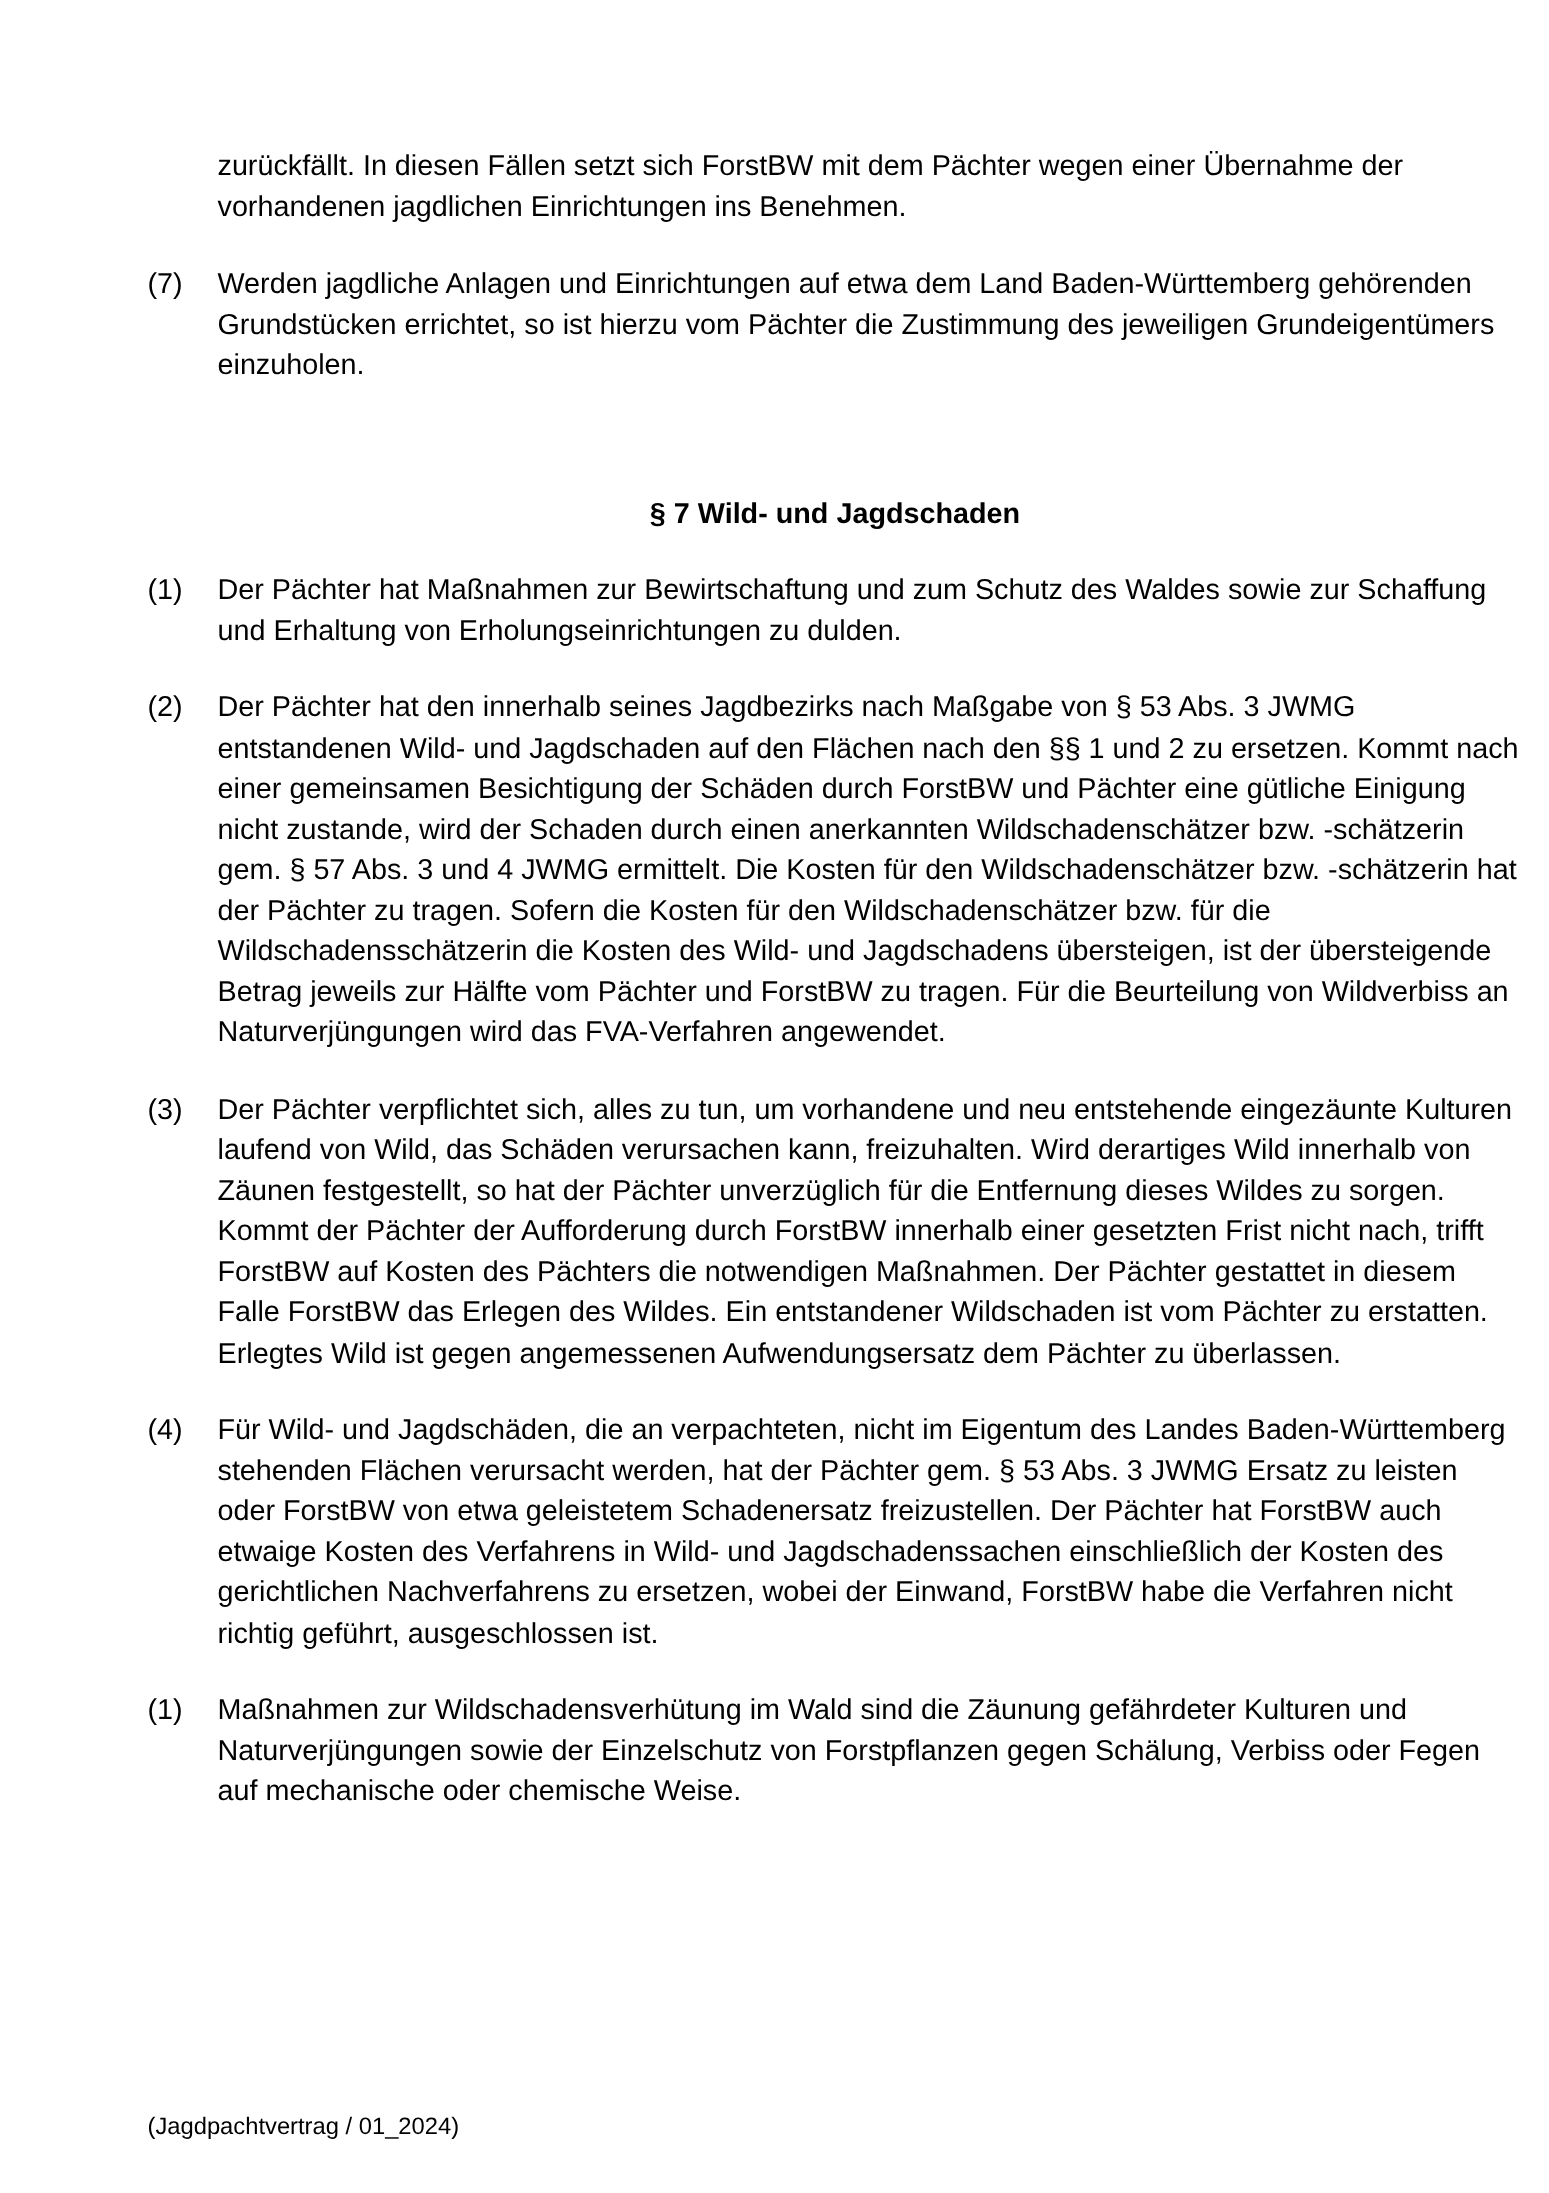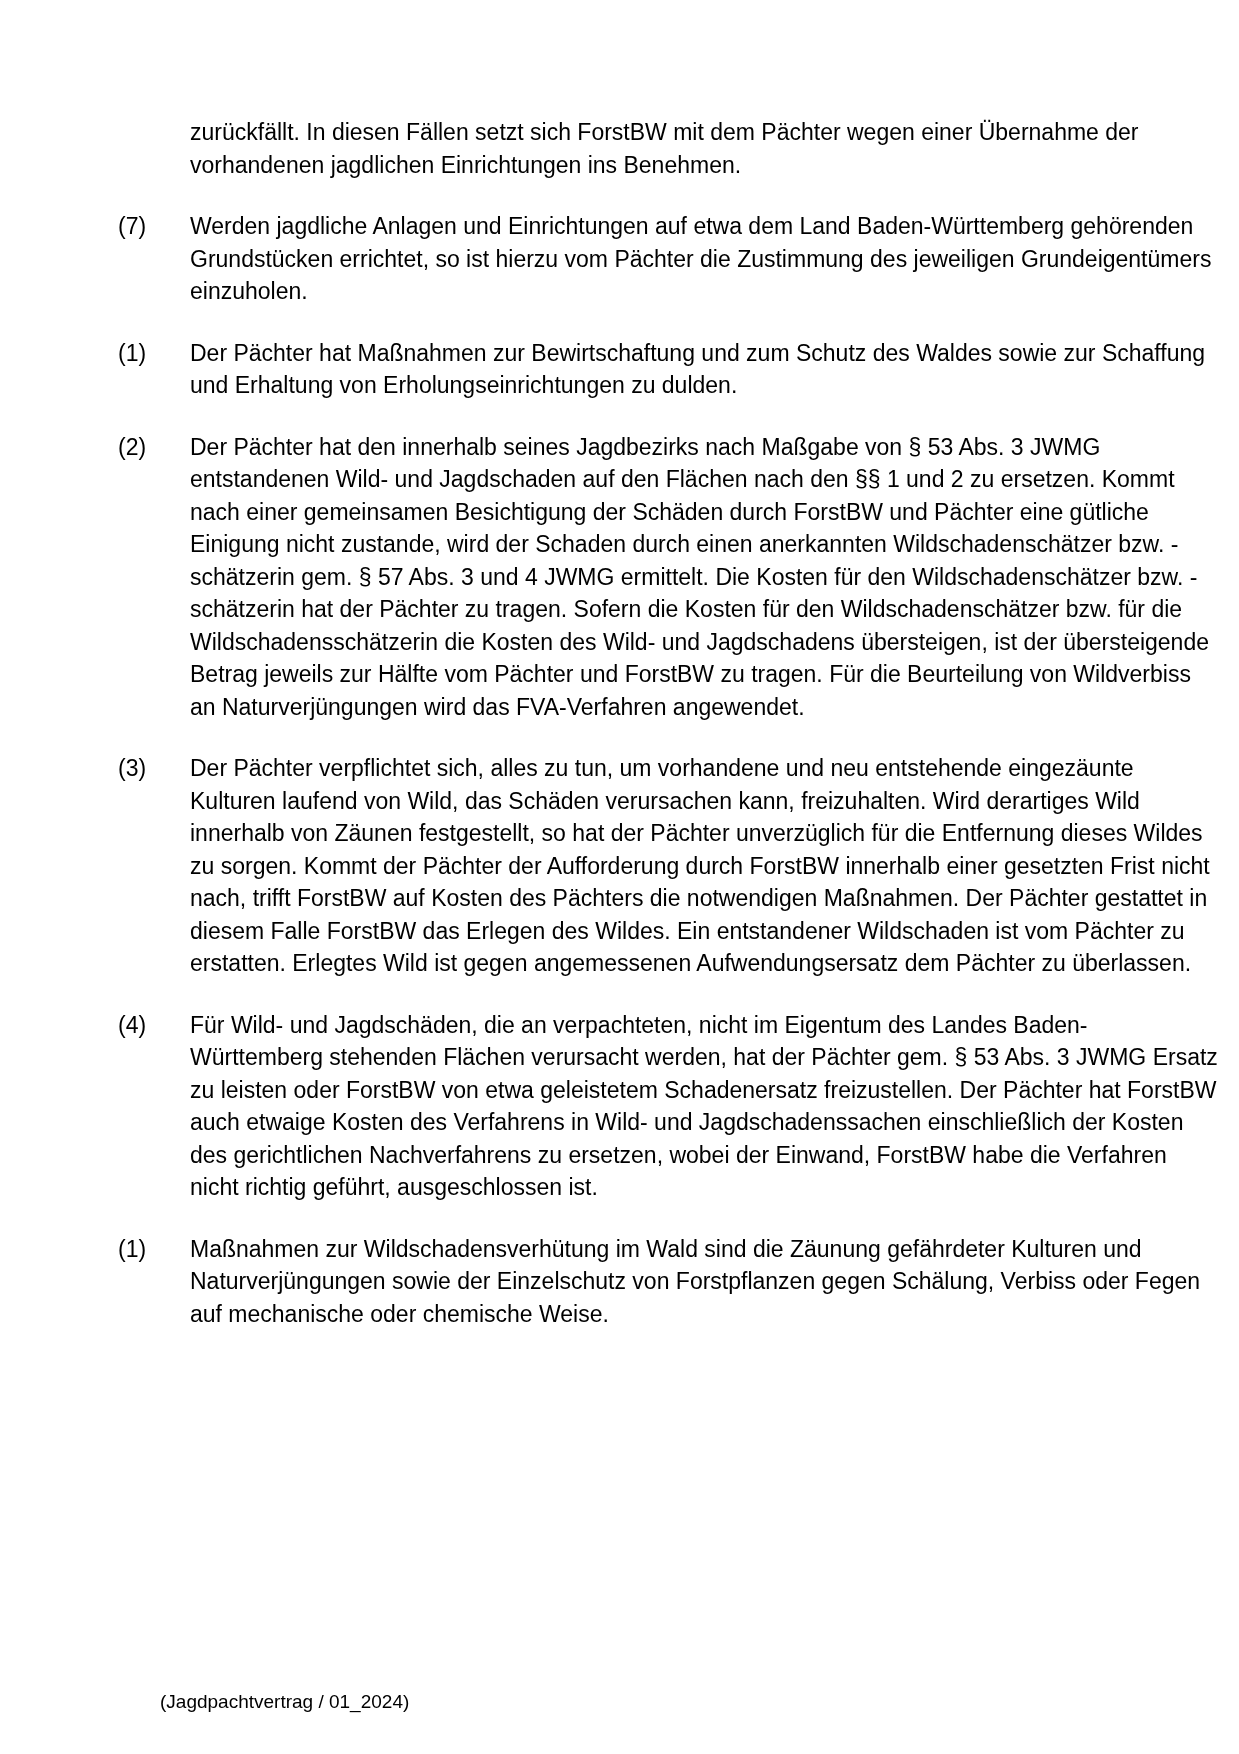--- a/index.html
+++ b/index.html
@@ -20,21 +20,20 @@
   }
   .content {
     position: absolute;
     top: 116px;
     left: 118px;
     right: 21px;
   }
   .para {
     display: flex;
     margin: 0 0 29px 0;
-    gap: 16px;
   }
   .para .num {
     flex: 0 0 56px;
     width: 56px;
   }
   .para .text {
     flex: 1 1 auto;
   }
   .section-heading {
     font-weight: bold;
@@ -47,21 +46,20 @@
     left: 0;
     right: 0;
     height: 33px;
     font-size: 19px;
     line-height: 26px;
   }
   .footer .footer-left {
     position: absolute;
     left: 118px;
     top: 0;
-    margin-left: 42px;
   }
   .footer .footer-center {
     position: absolute;
     left: 0;
     right: 0;
     top: 0;
     text-align: center;
   }
 </style>
 </head>
@@ -73,20 +71,21 @@
     <div class="para">
       <span class="num"></span>
       <span class="text">zurückfällt. In diesen Fällen setzt sich ForstBW mit dem Pächter wegen einer Übernahme der vorhandenen jagdlichen Einrichtungen ins Benehmen.</span>
     </div>
 
     <div class="para">
       <span class="num">(7)</span>
       <span class="text">Werden jagdliche Anlagen und Einrichtungen auf etwa dem Land Baden-Württemberg gehörenden Grundstücken errichtet, so ist hierzu vom Pächter die Zustimmung des jeweiligen Grundeigentümers einzuholen.</span>
     </div>
 
+    <div class="section-heading">§ 7 Wild- und Jagdschaden</div>
 
     <div class="para">
       <span class="num">(1)</span>
       <span class="text">Der Pächter hat Maßnahmen zur Bewirtschaftung und zum Schutz des Waldes sowie zur Schaffung und Erhaltung von Erholungseinrichtungen zu dulden.</span>
     </div>
 
     <div class="para">
       <span class="num">(2)</span>
       <span class="text">Der Pächter hat den innerhalb seines Jagdbezirks nach Maßgabe von § 53 Abs. 3 JWMG entstandenen Wild- und Jagdschaden auf den Flächen nach den §§ 1 und 2 zu ersetzen. Kommt nach einer gemeinsamen Besichtigung der Schäden durch ForstBW und Pächter eine gütliche Einigung nicht zustande, wird der Schaden durch einen anerkannten Wildschadenschätzer bzw. -schätzerin gem. § 57 Abs. 3 und 4 JWMG ermittelt. Die Kosten für den Wildschadenschätzer bzw. -schätzerin hat der Pächter zu tragen. Sofern die Kosten für den Wildschadenschätzer bzw. für die Wildschadensschätzerin die Kosten des Wild- und Jagdschadens übersteigen, ist der übersteigende Betrag jeweils zur Hälfte vom Pächter und ForstBW zu tragen. Für die Beurteilung von Wildverbiss an Naturverjüngungen wird das FVA-Verfahren angewendet.</span>
     </div>

